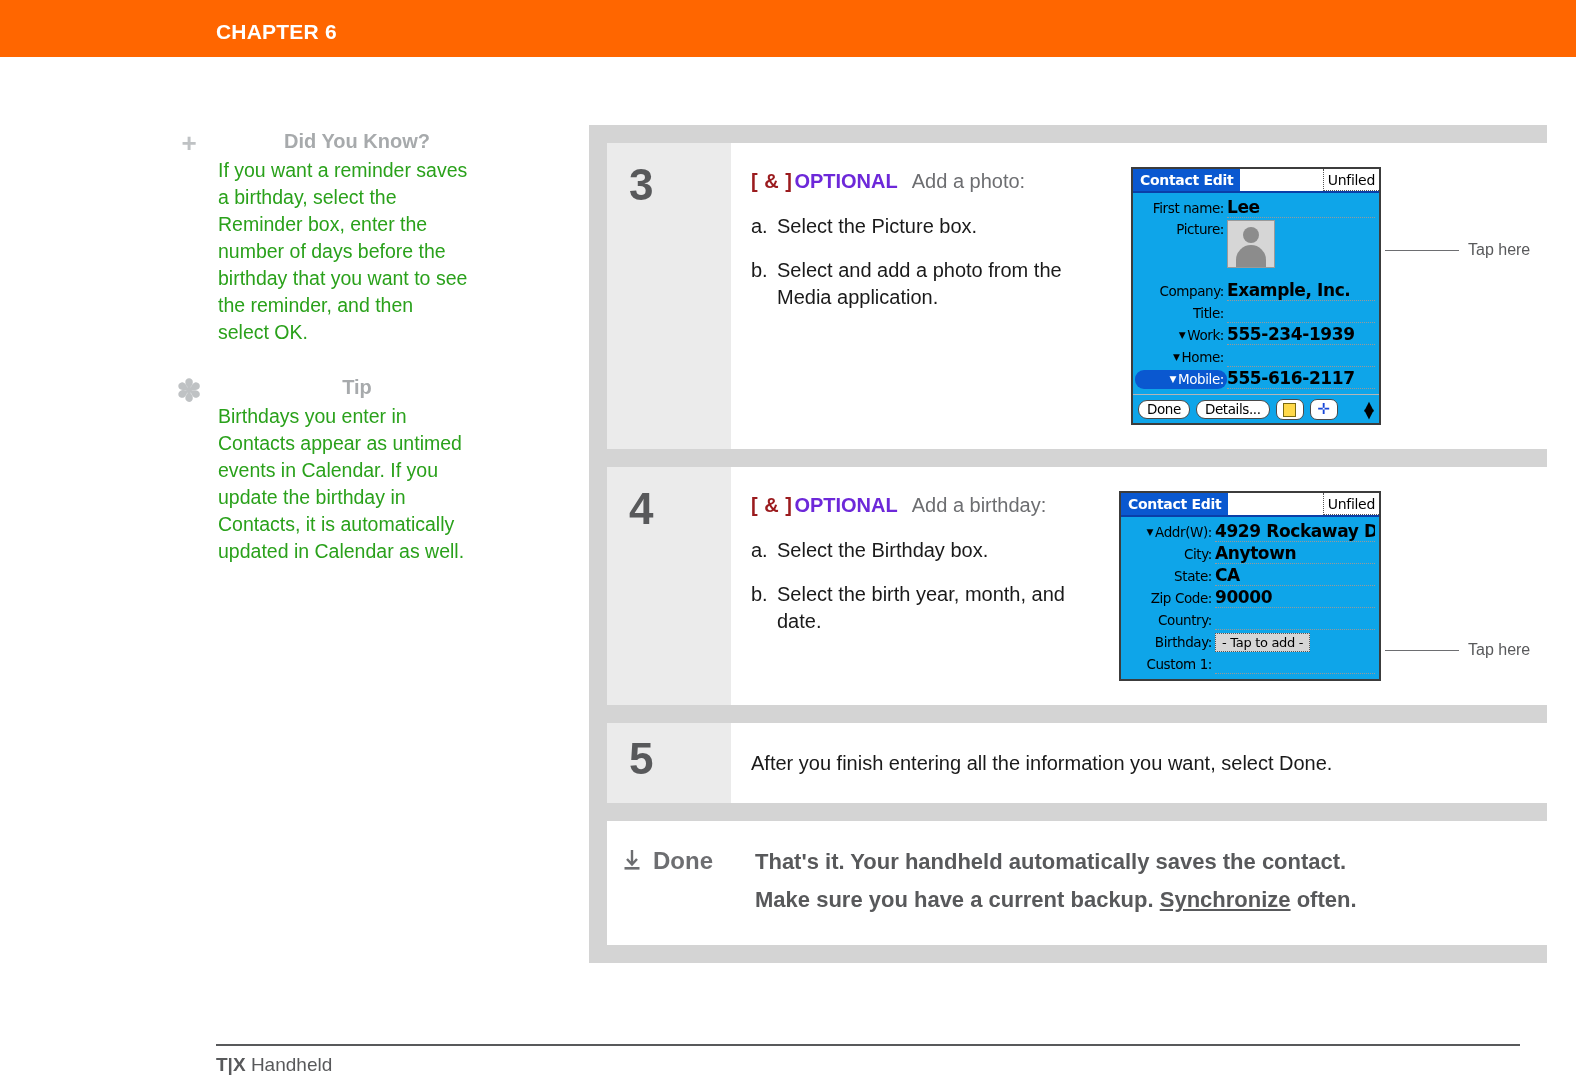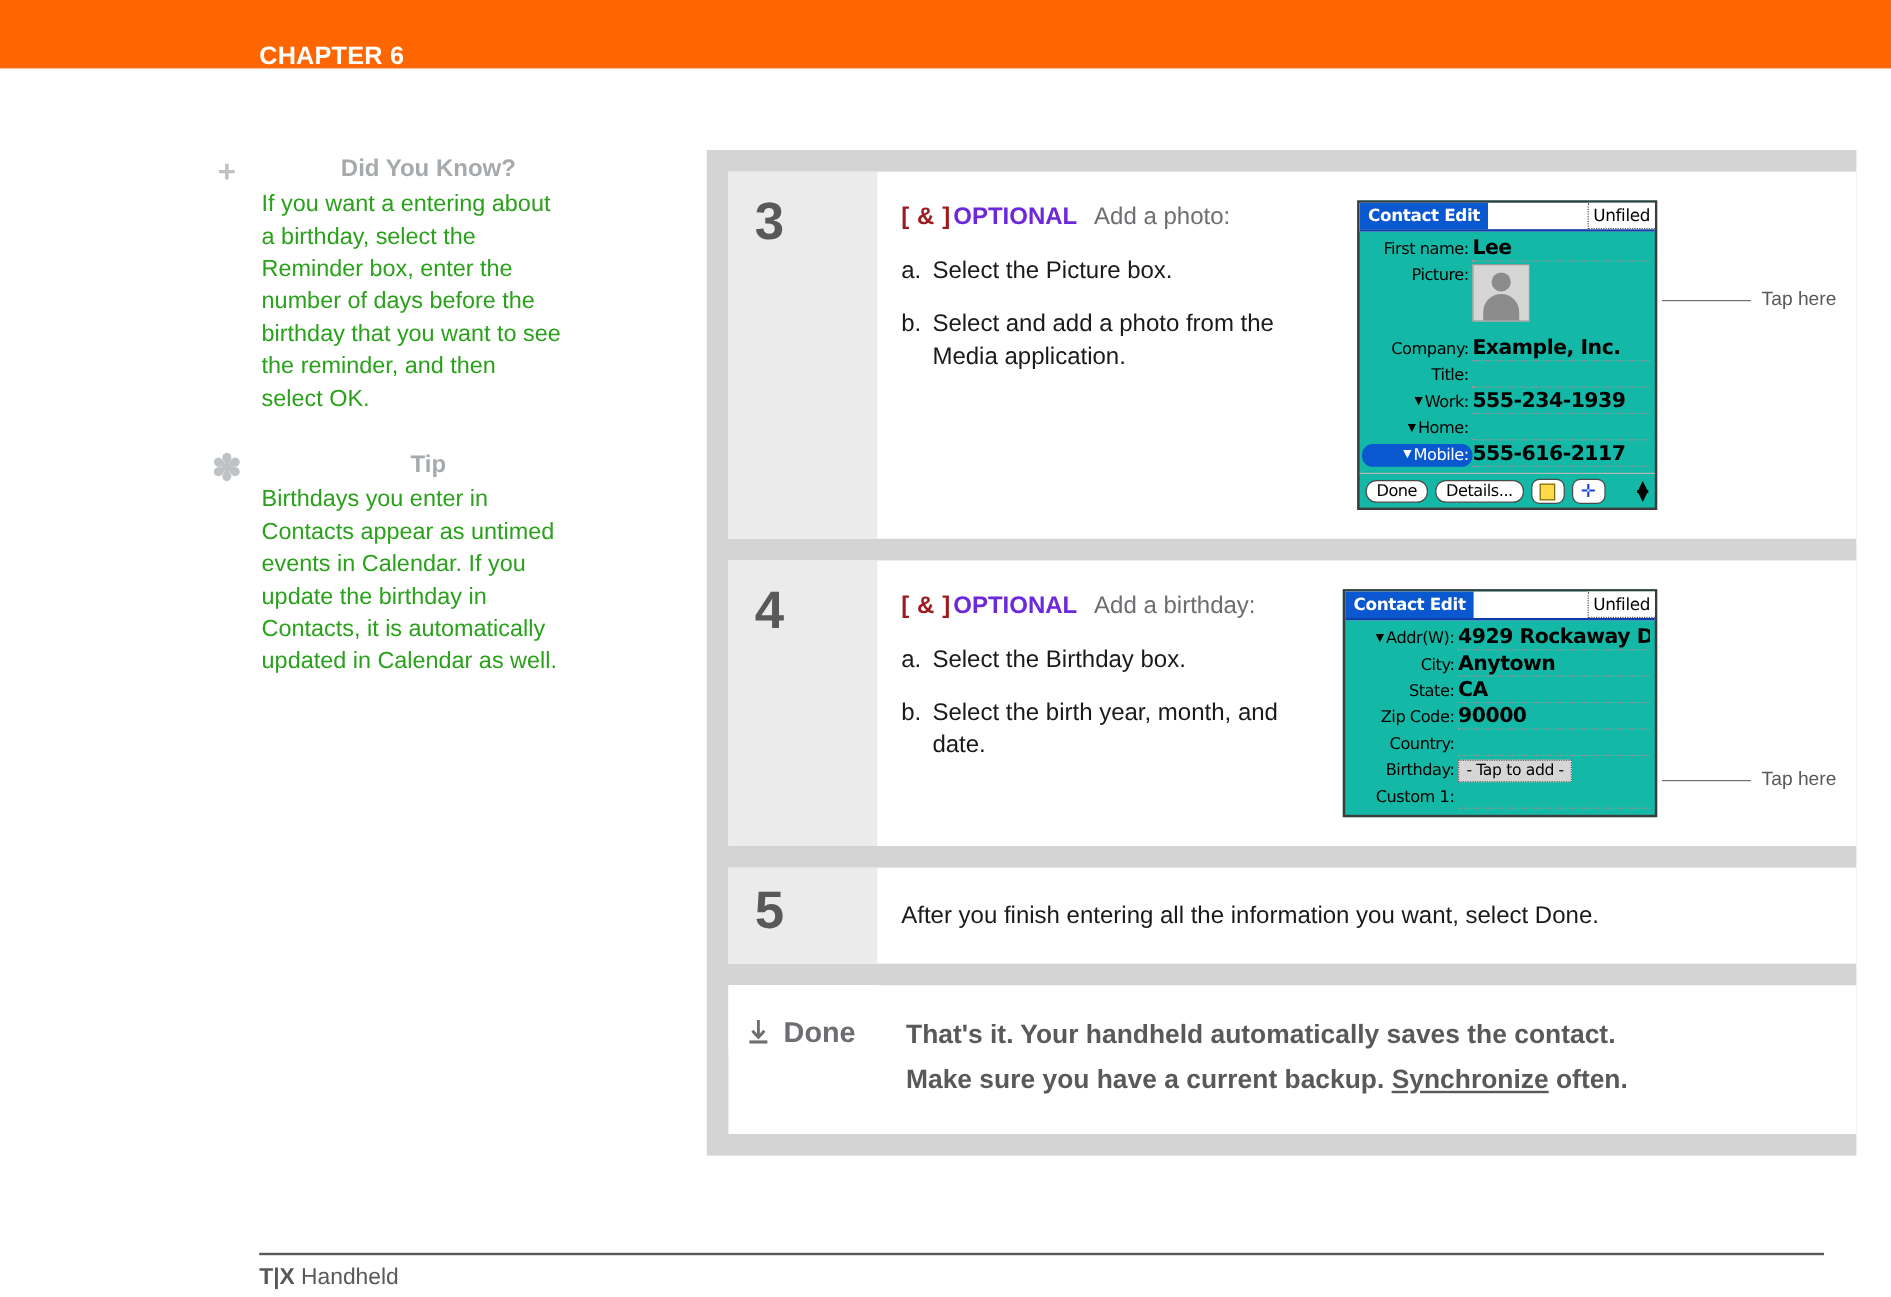--- a/index.html
+++ b/index.html
@@ -19,21 +19,21 @@
   #chapter-header {
     position: absolute;
     left: 0; top: 0;
     width: 1576px;
     height: 57px;
     background: #ff6600;
     color: #ffffff;
   }
   #chapter-label {
     position: absolute;
-    left: 216px; top: 35px;
+    left: 216px; top: 20px;
     font-size: 21px;
     font-weight: bold;
     letter-spacing: 0.2px;
   }
   #chapter-title {
     position: absolute;
     left: 610px; top: 17px;
     font-size: 21px;
     font-weight: bold;
   }
@@ -175,21 +175,21 @@
     font-size: 22px;
     font-weight: bold;
     line-height: 38px;
   }
   .done-link { text-decoration: underline; }
 
   
   .device-wrap { position: relative; margin-left: 20px; }
   .device {
     width: 250px;
-    background: #14b8a6;
+    background: #0ea5e9;
     border: 2px solid #3c3c3c;
     box-sizing: border-box;
     font-family: "DejaVu Sans", sans-serif;
     position: relative;
   }
   .dev-titlebar {
     display: flex;
     align-items: stretch;
     height: 22px;
     border-bottom: 2px solid #0a3fa8;
@@ -386,21 +386,21 @@
 
 <div id="chapter-header">
   <div id="chapter-label">CHAPTER 6</div>
 </div>
 
 <div id="notes-column">
 
   <div class="note-block">
     <div class="note-marker">+</div>
     <div class="note-heading">Did You Know?</div>
-    <div class="note-body">If you want a entering about a birthday, select the Reminder box, enter the number of days before the birthday that you want to see the reminder, and then select OK.</div>
+    <div class="note-body">If you want a reminder saves a birthday, select the Reminder box, enter the number of days before the birthday that you want to see the reminder, and then select OK.</div>
   </div>
 
   <div class="note-block">
     <div class="note-marker asterisk">✽</div>
     <div class="note-heading">Tip</div>
     <div class="note-body">Birthdays you enter in Contacts appear as untimed events in Calendar. If you update the birthday in Contacts, it is automatically updated in Calendar as well.</div>
   </div>
 
 </div>
 

